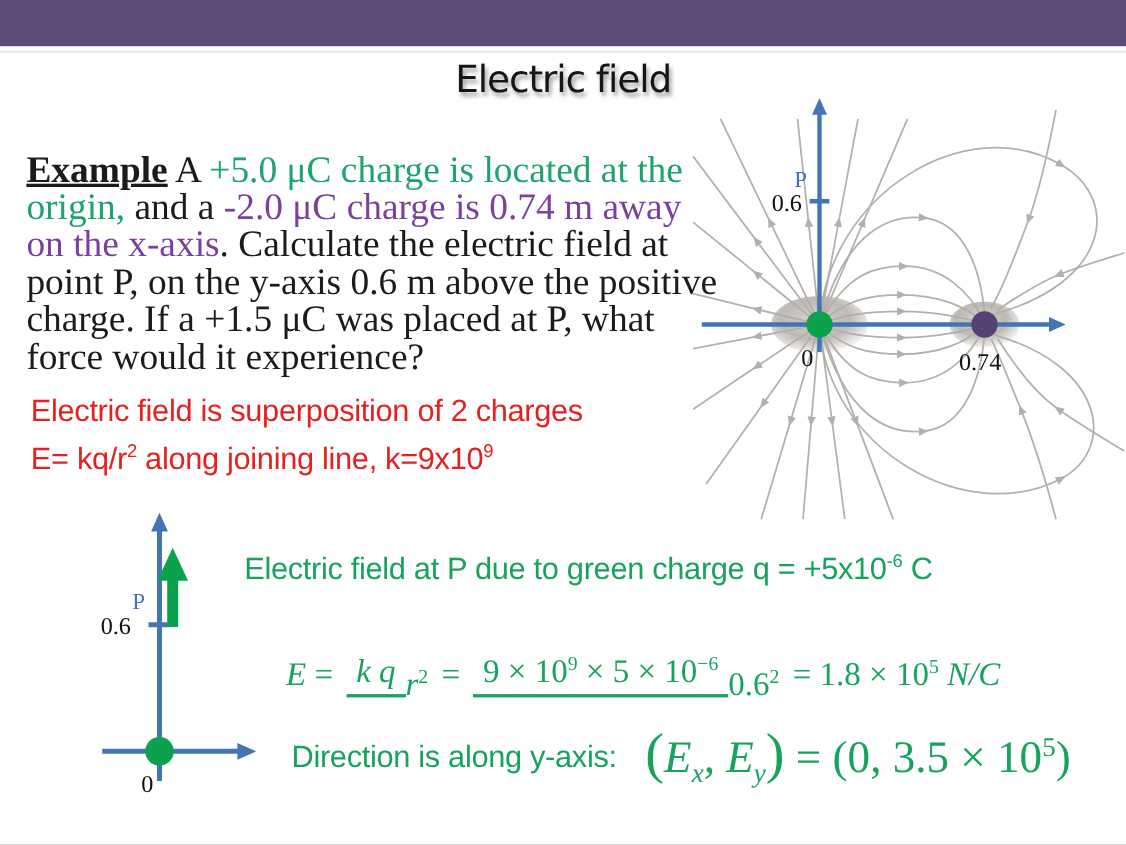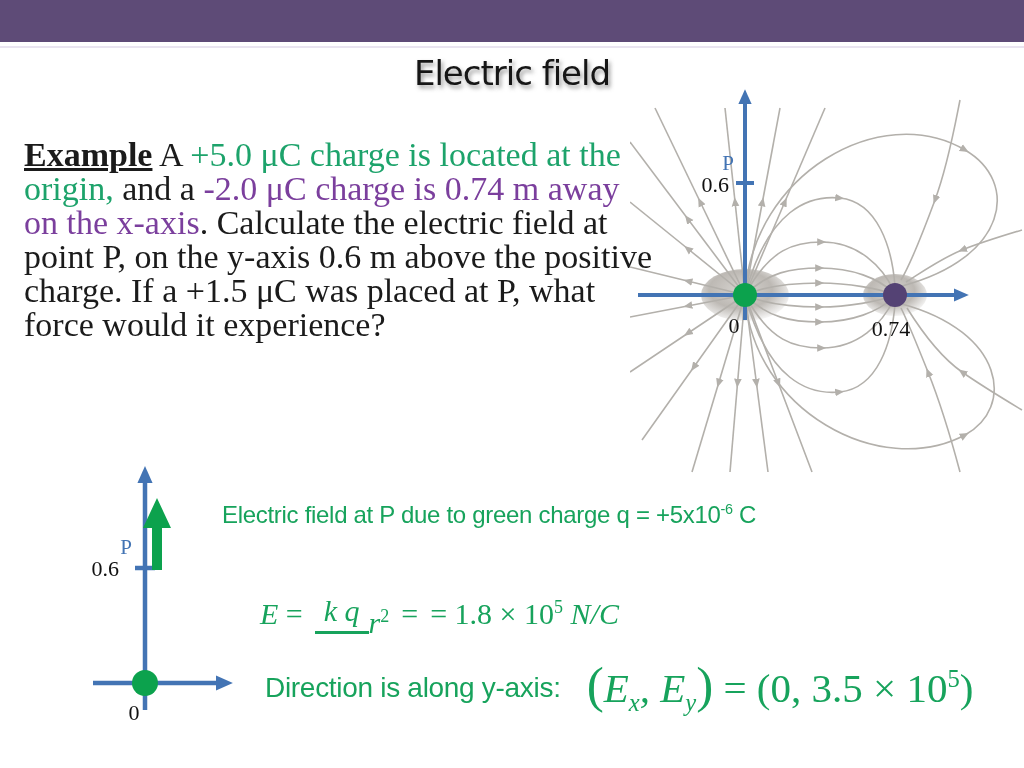--- a/index.html
+++ b/index.html
@@ -38,21 +38,21 @@
     letter-spacing:-0.3px;
   }
   .sup{font-size:60%;vertical-align:super;line-height:0;}
   .sub{font-size:60%;vertical-align:sub;line-height:0;}
   .var{font-style:italic;}
   .paren{font-size:125%;line-height:0;}
   .field-diagram{position:absolute;left:630px;top:80px;}
   .axes-diagram{position:absolute;left:75px;top:458px;}
   .sol-heading{
     position:absolute;left:222px;top:501px;
-    font-size:24px;color:var(--green_text,#17a35c);
+    font-size:28px;color:var(--green_text,#17a35c);
     letter-spacing:-0.3px;
   }
   .formula{
     position:absolute;left:260px;top:570px;height:88px;
     display:flex;align-items:center;gap:12px;
     font-family:"Liberation Serif","DejaVu Serif",serif;
     font-size:30px;color:var(--green_text,#17a35c);
   }
   .frac{display:inline-flex;flex-direction:row;align-items:center;text-align:center;}
   .frac .num{padding:0 9px 3px 9px;border-bottom:3px solid currentColor;}
@@ -75,20 +75,24 @@
 
 <div class="slide">
 
   <div class="header-bar"></div>
   <div class="header-underline"></div>
 
   <h1 class="title">Electric field</h1>
 
   <p class="example"><span class="ex-label">Example</span><span>  A </span><span class="green">+5.0 μC charge is located at the origin,</span><span> and a </span><span class="purple">-2.0 μC charge is 0.74 m away on the x-axis</span><span>. Calculate the electric field at point P, on the y-axis 0.6 m above the positive charge. If a +1.5 μC was placed at P, what force would it experience?</span></p>
 
+  <div class="red-notes">
+    <div>Electric field is superposition of 2 charges</div>
+    <div><span>E= kq/r</span><span class="sup">2</span><span> along joining line, k=9x10</span><span class="sup">9</span></div>
+  </div>
 
   <svg class="field-diagram" width="394" height="395" viewBox="0 0 394 395">
     <defs>
       <marker id="fa" viewBox="0 0 6 6" refX="3" refY="3" markerWidth="6" markerHeight="6" orient="auto">
         <path d="M0,0.6 L5.6,3 L0,5.4 z" fill="var(--field_gray,#b3b0ab)"></path>
       </marker>
       <marker id="ba" viewBox="0 0 4 4" refX="1.6" refY="2" markerWidth="4" markerHeight="4" orient="auto">
         <path d="M0,0.3 L3.8,2 L0,3.7 z" fill="var(--axis_blue,#4374b4)"></path>
       </marker>
       <radialGradient id="blobg" cx="0.45" cy="0.4" r="0.65">
@@ -175,20 +179,24 @@
 
   <div class="sol-heading"><span>Electric field at P due to green charge q = +5x10</span><span class="sup">-6</span><span> C</span></div>
 
   <div class="formula">
     <span><span class="var">E</span><span> =</span></span>
     <span class="frac">
       <span class="num"><span class="var">k q</span></span>
       <span class="den"><span class="var">r</span><span class="sup">2</span></span>
     </span>
     <span>=</span>
+    <span class="frac">
+      <span class="num"><span>9 × 10</span><span class="sup">9</span><span> × 5 × 10</span><span class="sup">−6</span></span>
+      <span class="den"><span>0.6</span><span class="sup">2</span></span>
+    </span>
     <span><span>= 1.8 × 10</span><span class="sup">5</span><span> </span><span class="var">N/C</span></span>
   </div>
 
   <div class="direction">
     <span class="dir-label">Direction is along y-axis:</span>
     <span class="dir-math"><span class="paren">(</span><span class="var">E</span><span class="sub var">x</span><span class="var">, E</span><span class="sub var">y</span><span class="paren">)</span><span> = (0, 3.5 × 10</span><span class="sup">5</span><span>)</span></span>
   </div>
 
 </div>
 

